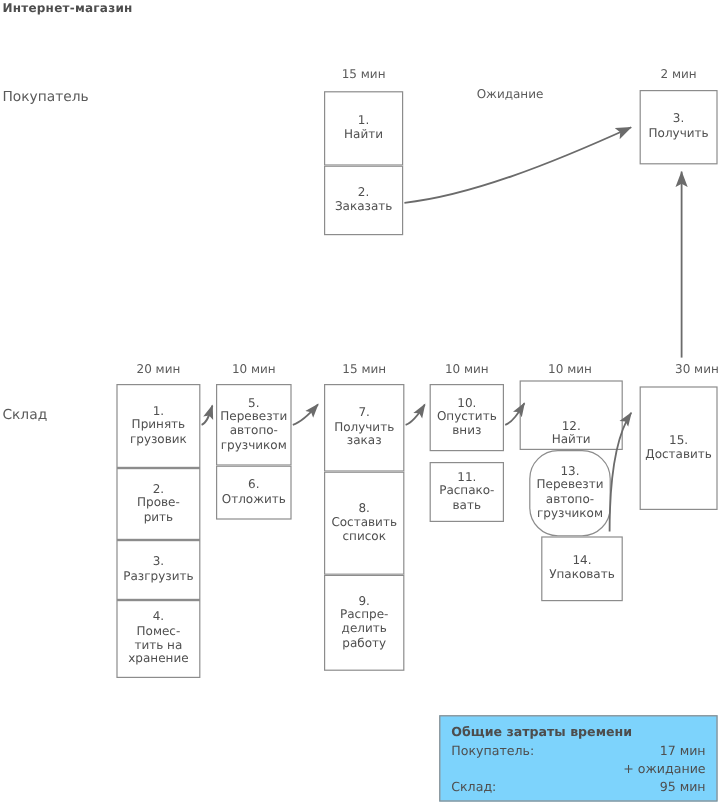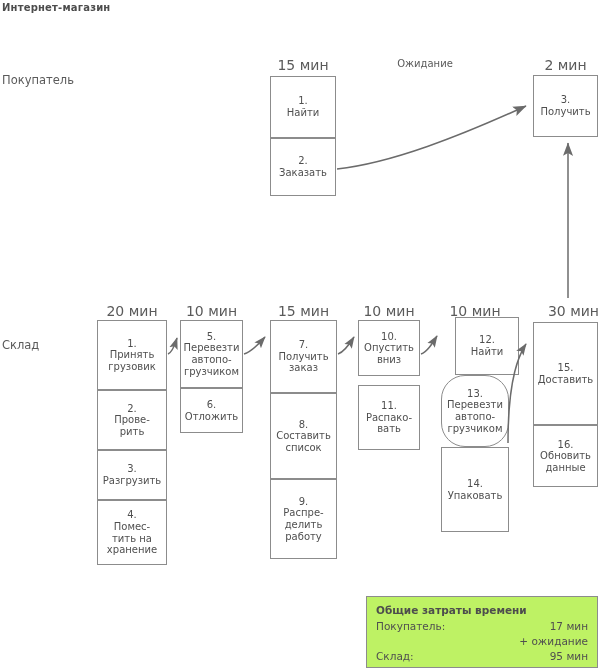--- a/index.html
+++ b/index.html
@@ -36,21 +36,21 @@
     font-size: 11.5px;
     color: #5a5a5a;
     white-space: nowrap;
     text-align: center;
   }
   .lane-label.customer { left: 2px; top: 73px; }
   .lane-label.warehouse { left: 2px; top: 338px; }
 
   .col-header {
     position: absolute;
-    font-size: 14px;
+    font-size: 10px;
     color: #5a5a5a;
     text-align: center;
     white-space: nowrap;
   }
   .wait-label {
     position: absolute;
     font-size: 10px;
     color: #5a5a5a;
     text-align: center;
     white-space: nowrap;
@@ -80,21 +80,21 @@
     left: 0; top: 0;
     width: 600px;
     height: 672px;
     pointer-events: none;
   }
 
   .summary-box {
     position: absolute;
     box-sizing: border-box;
     border: 1.4px solid #8c8c8c;
-    background: #bef264;
+    background: #7dd3fc;
     padding: 7px 9px 6px 9px;
     font-size: 10.5px;
     color: #4f4f4f;
   }
   .summary-title {
     font-weight: bold;
     font-size: 10.5px;
     margin-bottom: 3px;
     color: #4d4d4d;
     white-space: nowrap;
@@ -115,21 +115,21 @@
 
 <div id="diagram-root">
 
   <div class="page-title">Интернет-магазин</div>
 
   <div class="lane-label customer">Покупатель</div>
   <div class="lane-label warehouse">Склад</div>
 
   <div class="col-header" style="left:270px; top:57px; width:66px;">15 мин</div>
   <div class="col-header" style="left:533px; top:57px; width:65px;">2 мин</div>
-  <div class="wait-label" style="left:370px; top:58px; width:110px;">Ожидание</div>
+  <div class="wait-label" style="left:370px; top:74px; width:110px;">Ожидание</div>
 
   <div class="task-box" style="left:270px; top:76px; width:66px; height:62px;">
     <span class="box-text">1.
 Найти</span>
   </div>
   <div class="task-box" style="left:270px; top:138px; width:66px; height:58px;">
     <span class="box-text">2.
 Заказать</span>
   </div>
   <div class="task-box" style="left:533px; top:75px; width:65px; height:62px;">
@@ -191,49 +191,44 @@
 Распре-
 делить
 работу</span>
   </div>
 
   <div class="task-box" style="left:358px; top:320px; width:62px; height:56px;">
     <span class="box-text">10.
 Опустить
 вниз</span>
   </div>
-  <div class="task-box" style="left:358px; top:385px; width:62px; height:65px;">
+  <div class="task-box" style="left:358px; top:385px; width:62px; height:50px;">
     <span class="box-text">11.
 Распако-
 вать</span>
   </div>
 
-  <div class="task-box" style="left:455px; top:317px; width:64px; height:58px;">
+  <div class="task-box" style="left:433px; top:317px; width:86px; height:58px;align-items:flex-end;">
     <span class="box-text">12.
 Найти</span>
   </div>
   <div class="task-box" style="left:441px; top:375px; width:68px; height:72px;border-radius:24px;">
     <span class="box-text">13.
 Перевезти
 автопо-
 грузчиком</span>
   </div>
-  <div class="task-box" style="left:441px; top:447px; width:68px; height:85px;">
+  <div class="task-box" style="left:451px; top:447px; width:68px; height:54px;">
     <span class="box-text">14.
 Упаковать</span>
   </div>
 
   <div class="task-box" style="left:533px; top:322px; width:65px; height:103px;">
     <span class="box-text">15.
 Доставить</span>
-  </div>
-  <div class="task-box" style="left:533px; top:425px; width:65px; height:62px;">
-    <span class="box-text">16.
-Обновить
-данные</span>
   </div>
 
   <svg class="arrow-layer" viewBox="0 0 600 672">
     <defs>
       <marker id="ah" markerWidth="9" markerHeight="9" refX="7.4" refY="3.1" orient="auto" markerUnits="strokeWidth">
         <path d="M0,0.2 L8,3.1 L0,6 L1.6,3.1 Z" fill="#6b6b6b"></path>
       </marker>
       <marker id="ahb" markerWidth="11" markerHeight="11" refX="8.6" refY="3.6" orient="auto" markerUnits="strokeWidth">
         <path d="M0,0.2 L9,3.6 L0,7 L1.9,3.6 Z" fill="#6b6b6b"></path>
       </marker>

